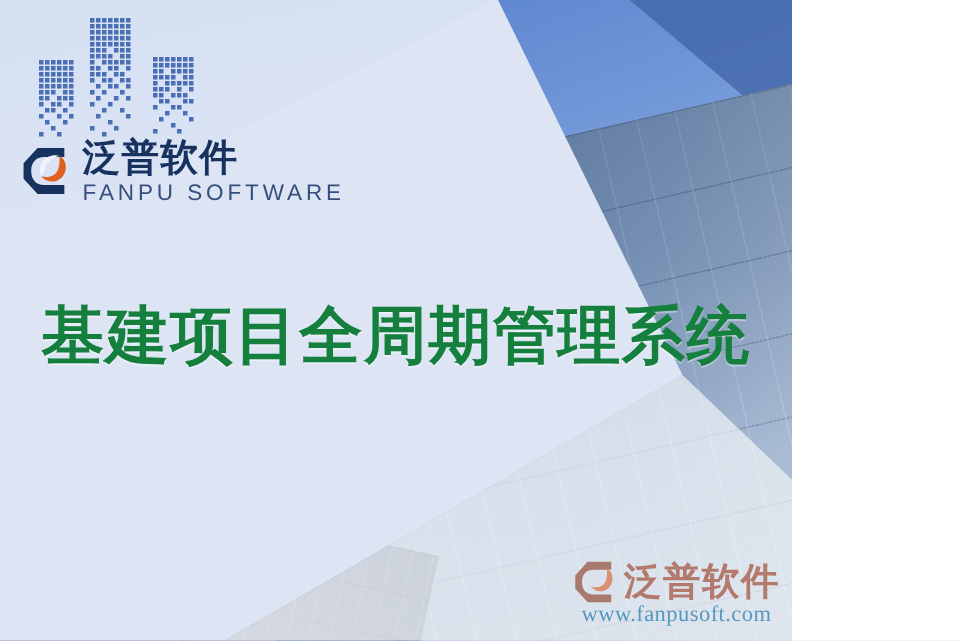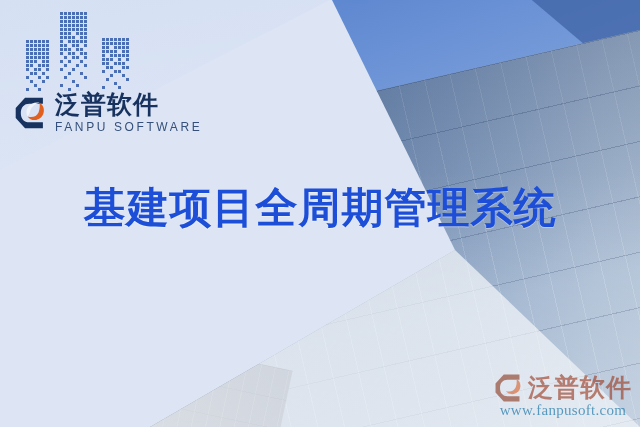--- a/index.html
+++ b/index.html
@@ -2,21 +2,21 @@
 <html><head>
 <meta charset="utf-8">
 <style>
   html,body{margin:0;padding:0;}
   body{
     font-family:"Liberation Sans","DejaVu Sans",sans-serif;
     background:#ffffff;
   }
   #banner{
     position:relative;
-    width:640px;
+    width:528px;
     height:427px;
     overflow:hidden;
     background:#dfe7f5;
   }
 
   
   .layer{position:absolute;inset:0;}
 
   
   .sky{
@@ -110,33 +110,33 @@
     position:absolute;left:14px;top:92px;
     display:flex;align-items:center;gap:7px;
   }
   .logo-mark{width:34px;height:34px;flex:0 0 auto;}
   .logo-text{display:flex;flex-direction:column;line-height:1;}
   .logo-cn{
     font-size:25px;font-weight:bold;color:#17325e;
     letter-spacing:1px;font-family:"DejaVu Sans",sans-serif;
   }
   .logo-en{
-    font-size:12px;color:#35507c;letter-spacing:2.6px;
+    font-size:15px;color:#35507c;letter-spacing:2.6px;
     margin-top:4px;font-family:"Liberation Sans",sans-serif;
   }
 
   
   .headline{
-    position:absolute;left:0;right:0;top:180px;
+    position:absolute;left:0;right:0;top:196px;
     text-align:center;
     font-family:"DejaVu Sans",sans-serif;
     font-weight:bold;
     font-size:42px;
     line-height:1.32;
-    color:#1d4ed8;
+    color:#15803d;
     letter-spacing:1px;
     text-shadow:0 1px 0 rgba(255,255,255,.35);
   }
   .headline .ln{display:block;}
 
   
   .watermark{
     position:absolute;right:8px;bottom:8px;
     display:flex;flex-direction:column;align-items:center;
     opacity:.62;

